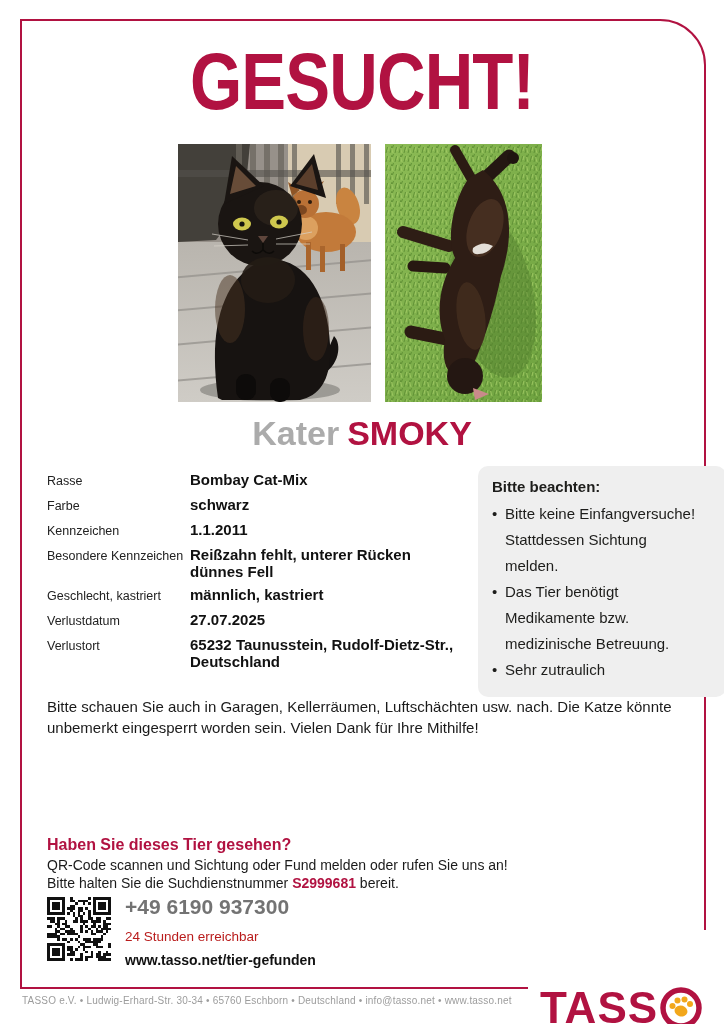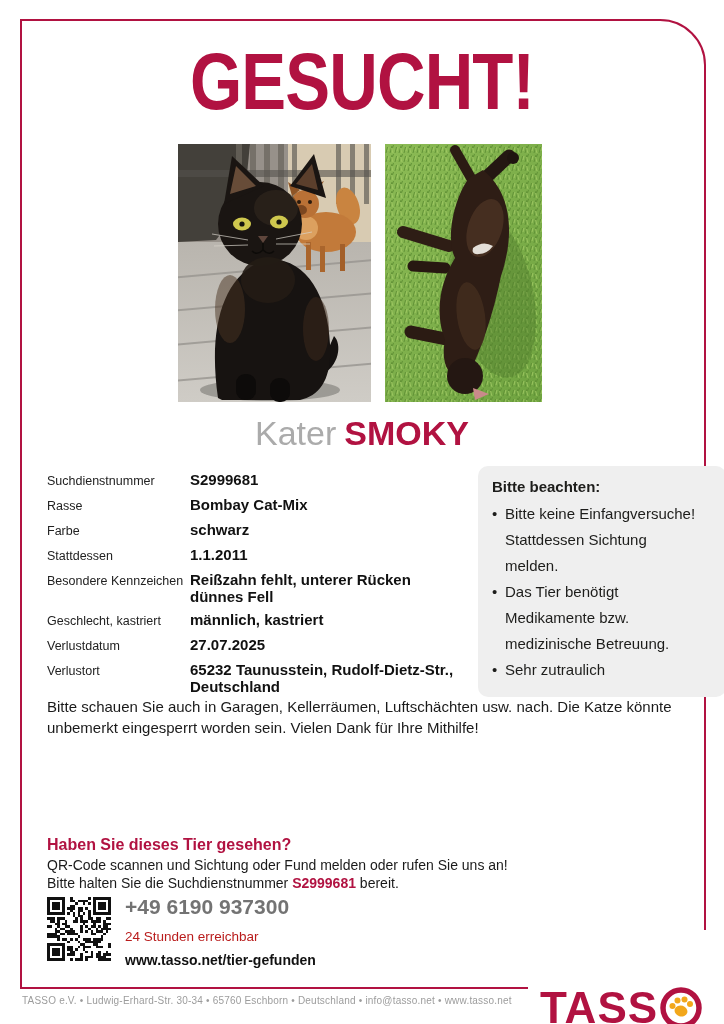--- a/index.html
+++ b/index.html
@@ -48,21 +48,21 @@
   }
   .photo{display:block;background:#cccccc;}
   .pet-name{
     position:absolute;
     left:0; right:0; top:416px;
     text-align:center;
     font-size:34px;
     line-height:1;
     white-space:nowrap;
   }
-  .pet-name .pet-type{color:var(--muted);font-weight:400;}
+  .pet-name .pet-type{color:var(--muted);font-weight:700;}
   .pet-name .pet-n{color:var(--accent);font-weight:700;margin-left:8px;}
   .details{
     position:absolute;
     left:47px; top:471px;
     width:425px;
   }
   .detail-row{
     display:flex;
     align-items:baseline;
     margin-bottom:6px;
@@ -297,33 +297,29 @@
     </g>
   </svg>
 </div>
 
 <div class="pet-name">
   <span class="pet-type">Kater</span><span class="pet-n">SMOKY</span>
 </div>
 
 <div class="details">
   <div class="detail-row">
-    <div class="detail-label">Suchdienstnummer</div>
-    <div class="detail-value">S2999681</div>
-  </div>
-  <div class="detail-row">
     <div class="detail-label">Rasse</div>
     <div class="detail-value">Bombay Cat-Mix</div>
   </div>
   <div class="detail-row">
     <div class="detail-label">Farbe</div>
     <div class="detail-value">schwarz</div>
   </div>
   <div class="detail-row">
-    <div class="detail-label">Stattdessen</div>
+    <div class="detail-label">Kennzeichen</div>
     <div class="detail-value">1.1.2011</div>
   </div>
   <div class="detail-row">
     <div class="detail-label">Besondere Kennzeichen</div>
     <div class="detail-value">Reißzahn fehlt, unterer Rücken
 dünnes Fell</div>
   </div>
   <div class="detail-row">
     <div class="detail-label">Geschlecht, kastriert</div>
     <div class="detail-value">männlich, kastriert</div>

